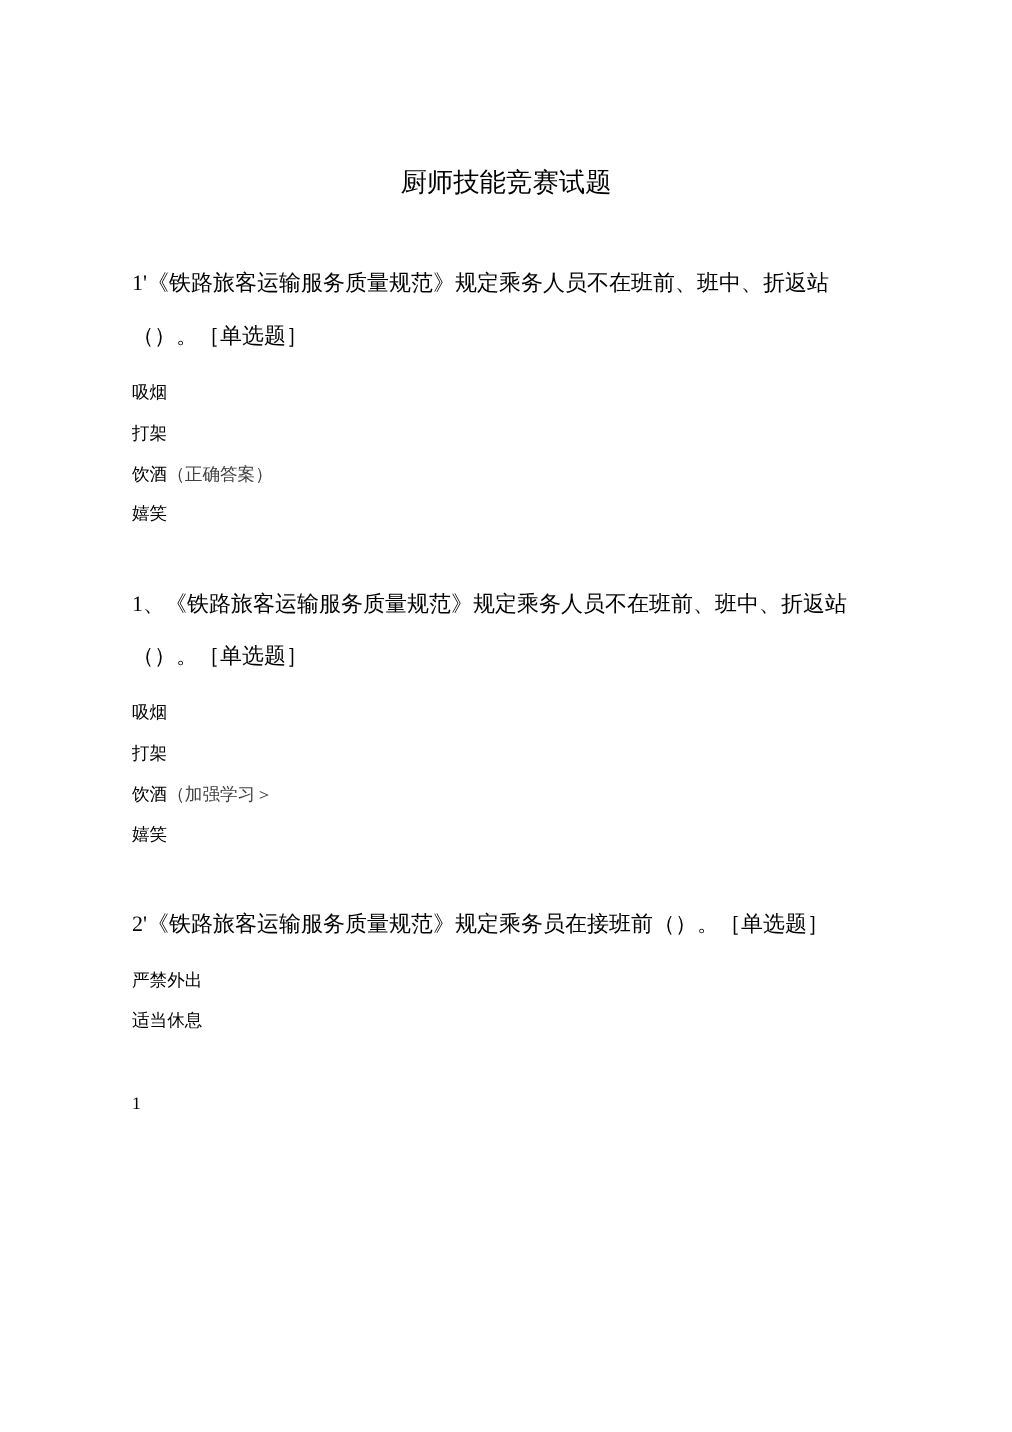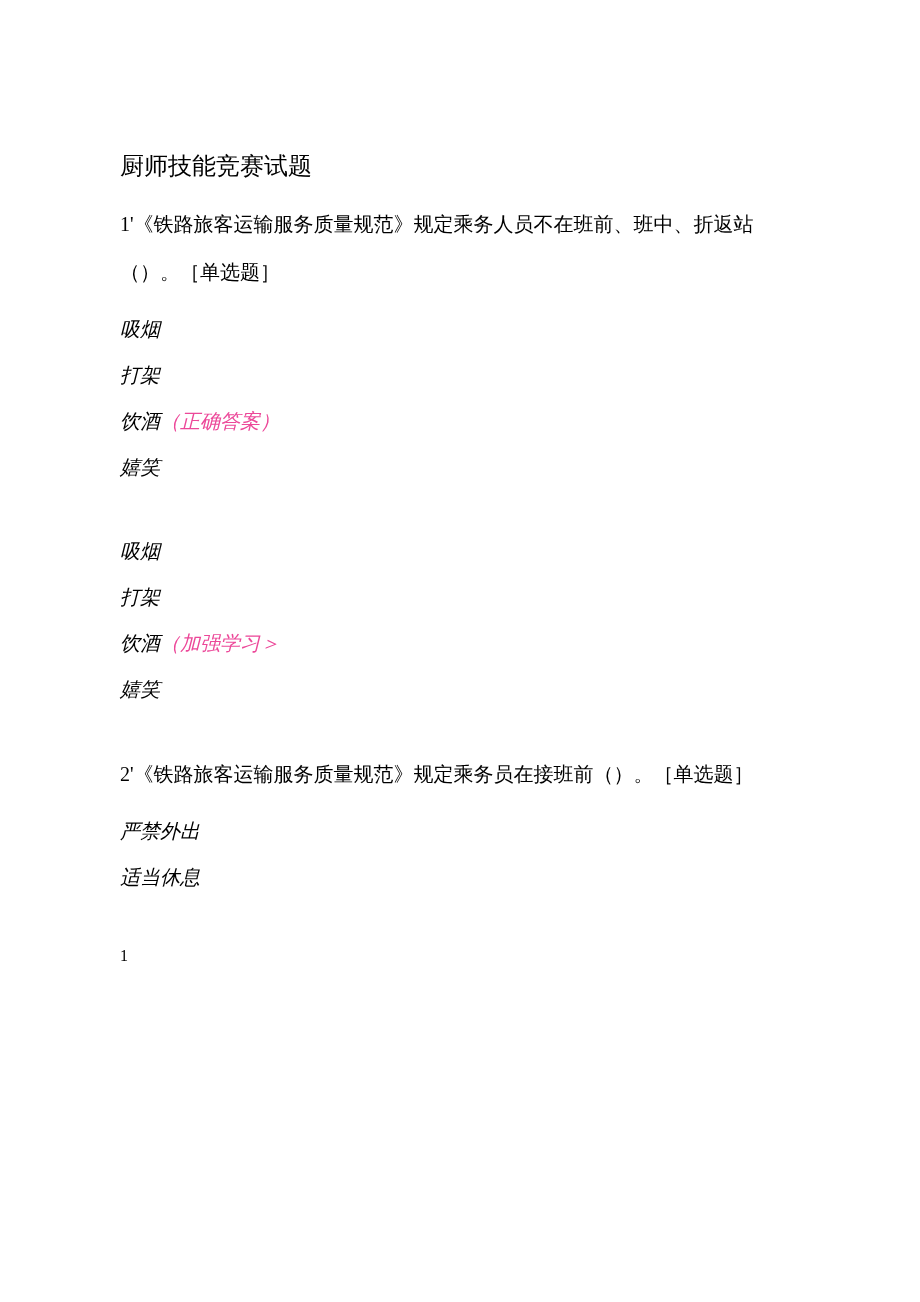--- a/index.html
+++ b/index.html
@@ -9,41 +9,40 @@
     }
     body {
       width: 920px;
       height: 1302px;
       background: #ffffff;
       font-family: "SimSun", "宋体", serif;
       padding: 150px 120px 0 120px;
       color: #000000;
     }
     .title {
-      text-align: left;
+      text-align: center;
       font-size: 24px;
       font-weight: normal;
-      margin-bottom: 18px;
+      margin-bottom: 52px;
       font-family: "SimSun", "宋体", serif;
     }
     .question-block {
       margin-bottom: 38px;
     }
     .question-text {
       font-size: 20px;
       line-height: 2.4;
       margin-bottom: 10px;
     }
     .option {
-      font-size: 20px;
+      font-size: 16px;
       line-height: 2.3;
-      font-style: italic;
     }
     .correct {
-      color: #ec4899;
+      color: #404040;
     }
     .last-option {
       font-size: 16px;
       line-height: 2.3;
       margin-top: 30px;
     }
   </style>
 </head>
 <body>
 
@@ -53,20 +52,23 @@
   <div class="question-text">
     <span>1'</span><span>《铁路旅客运输服务质量规范》规定乘务人员不在班前、班中、折返站（）。［单选题］</span>
   </div>
   <div class="option">吸烟</div>
   <div class="option">打架</div>
   <div class="option"><span>饮酒</span><span class="correct">（正确答案）</span></div>
   <div class="option">嬉笑</div>
 </div>
 
 <div class="question-block">
+  <div class="question-text">
+    <span>1、</span><span>《铁路旅客运输服务质量规范》规定乘务人员不在班前、班中、折返站（）。［单选题］</span>
+  </div>
   <div class="option">吸烟</div>
   <div class="option">打架</div>
   <div class="option"><span>饮酒</span><span class="correct">（加强学习＞</span></div>
   <div class="option">嬉笑</div>
 </div>
 
 <div class="question-block">
   <div class="question-text">
     <span>2'</span><span>《铁路旅客运输服务质量规范》规定乘务员在接班前（）。［单选题］</span>
   </div>

